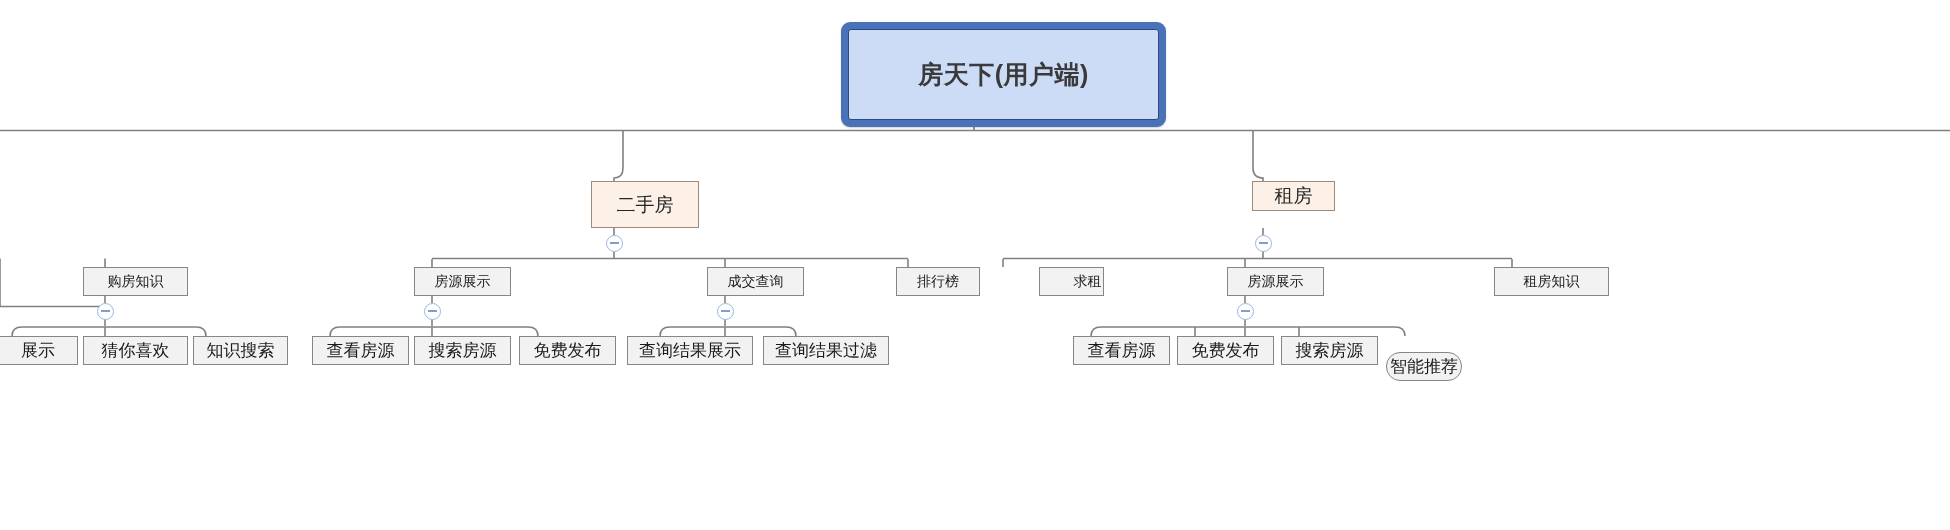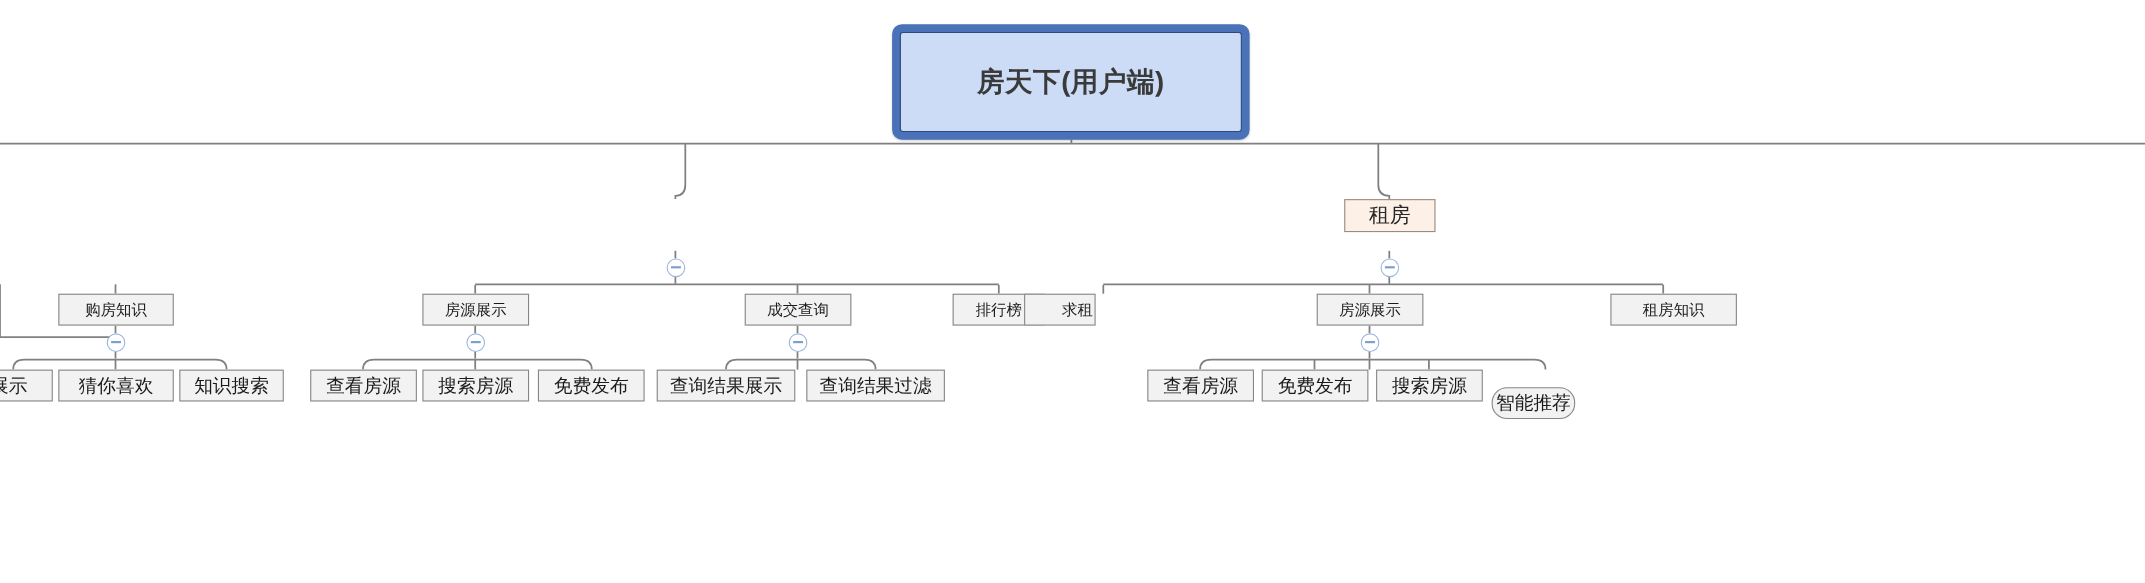--- a/index.html
+++ b/index.html
@@ -32,20 +32,21 @@
   .node {
     position: absolute;
     box-sizing: border-box;
     display: flex;
     align-items: center;
     justify-content: center;
     text-align: center;
     white-space: nowrap;
     color: #1b1b1b;
     z-index: 5;
+    margin-left: 30px;
   }
 
   
   .node.root {
     border: 3px solid #4a72b8;
     border-radius: 9px;
     background: #4a72b8;
     padding: 4px;
     box-shadow: 0 1px 2px rgba(0,0,0,.18);
   }
@@ -163,20 +164,23 @@
       <path d="M 1195,327 L 1195,336"></path>
       <path d="M 1299,327 L 1299,336"></path>
       <path d="M 1245,327 L 1245,336"></path>
     </g>
   </svg>
 
   <div class="node root" style="left:811px; top:22px; width:325px; height:105px;">
     <div class="root-inner">房天下(用户端)</div>
   </div>
 
+  <div class="node l2" style="left:561px; top:181px; width:108px; height:47px;">
+    <span>二手房</span>
+  </div>
   <div class="toggle" style="left:614px; top:243px;"></div>
 
   <div class="node l2" style="left:1222px; top:181px; width:83px; height:30px;">
     <span>租房</span>
   </div>
   <div class="toggle" style="left:1263px; top:243px;"></div>
 
   <div class="node l3" style="left:53px; top:267px; width:105px; height:29px;">
     <span>购房知识</span>
   </div>
@@ -189,21 +193,21 @@
 
   <div class="node l3" style="left:677px; top:267px; width:97px; height:29px;">
     <span>成交查询</span>
   </div>
   <div class="toggle" style="left:725px; top:311px;"></div>
 
   <div class="node l3" style="left:866px; top:267px; width:84px; height:29px;">
     <span>排行榜</span>
   </div>
 
-  <div class="node l3" style="left:931px; top:267px; width:65px; height:29px;padding-left:32px;">
+  <div class="node l3" style="left:1009px; top:267px; width:65px; height:29px;padding-left:32px;">
     <span>求租</span>
   </div>
 
   <div class="node l3" style="left:1197px; top:267px; width:97px; height:29px;">
     <span>房源展示</span>
   </div>
   <div class="toggle" style="left:1245px; top:311px;"></div>
 
   <div class="node l3" style="left:1464px; top:267px; width:115px; height:29px;">
     <span>租房知识</span>

